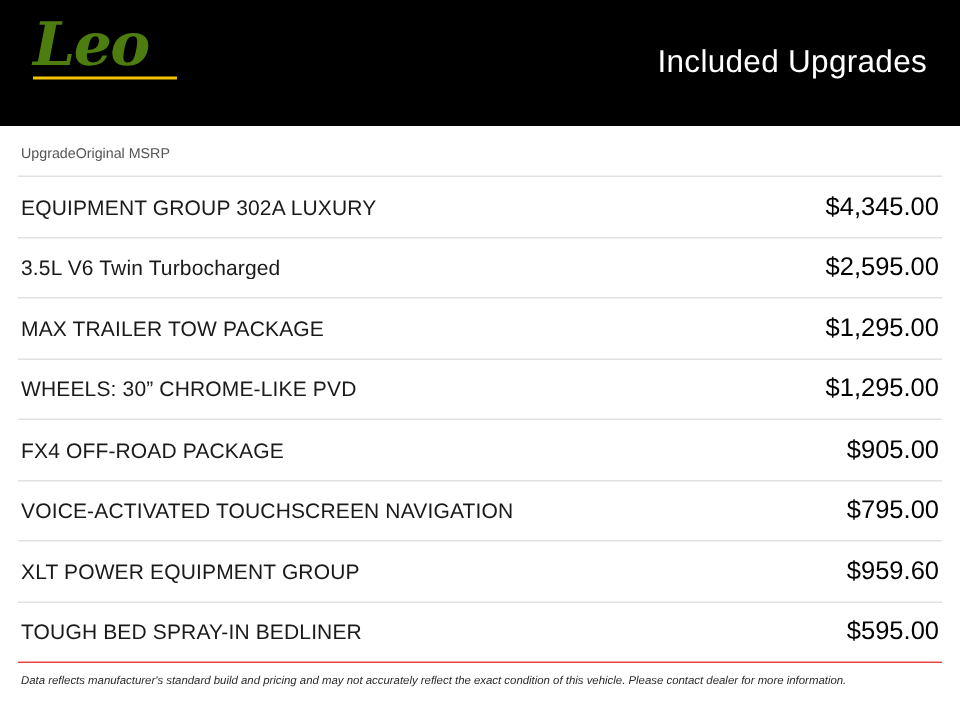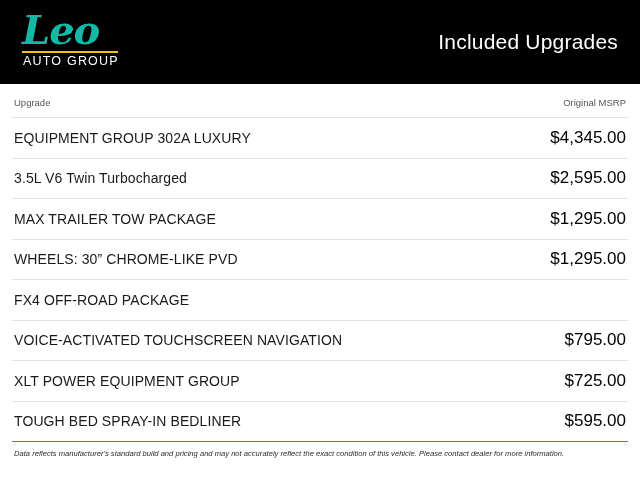--- a/index.html
+++ b/index.html
@@ -46,21 +46,21 @@
     white-space: nowrap;
     padding-right: 4px;
   }
   
   .content {
     padding: 0 12px;
     box-sizing: border-box;
   }
   .col-head {
     display: flex;
-    justify-content: space-between;
+    justify-content: flex-start;
     align-items: baseline;
     font-size: 9.5px;
     color: #555555;
     padding: 13px 2px 9px 2px;
     box-sizing: border-box;
   }
   .col-head .right { text-align: right; }
 
   .row {
     display: flex;
@@ -97,21 +97,21 @@
   }
   
   .logo-leo {
     position: absolute;
     top: 0;
     left: 0;
     font-family: "DejaVu Serif", serif;
     font-weight: bold;
     font-style: italic;
     font-size: 40px;
-    color: #14b8a6;
+    color: #4d7c0f;
     letter-spacing: -1px;
     line-height: 44px;
   }
   .logo-sub {
     position: absolute;
     top: 46px;
     left: 1px;
     font-family: "Liberation Sans", sans-serif;
     font-size: 12.5px;
     color: #ffffff;
@@ -130,21 +130,20 @@
 </style>
 </head>
 <body>
 
 <div class="page">
 
   <div class="header">
     <div class="logo">
       <div class="logo-leo">Leo</div>
       <div class="logo-bar"></div>
-      <div class="logo-sub">AUTO GROUP</div>
     </div>
     <div class="header-title">Included Upgrades</div>
   </div>
 
   <div class="content">
 
     <div class="col-head">
       <div class="left">Upgrade</div>
       <div class="right">Original MSRP</div>
     </div>
@@ -160,28 +159,29 @@
     <div class="row">
       <div class="name">MAX TRAILER TOW PACKAGE</div>
       <div class="price">$1,295.00</div>
     </div>
     <div class="row">
       <div class="name">WHEELS: 30” CHROME-LIKE PVD</div>
       <div class="price">$1,295.00</div>
     </div>
     <div class="row">
       <div class="name">FX4 OFF-ROAD PACKAGE</div>
+      <div class="price">$905.00</div>
     </div>
     <div class="row">
       <div class="name">VOICE-ACTIVATED TOUCHSCREEN NAVIGATION</div>
       <div class="price">$795.00</div>
     </div>
     <div class="row">
       <div class="name">XLT POWER EQUIPMENT GROUP</div>
-      <div class="price">$725.00</div>
+      <div class="price">$959.60</div>
     </div>
     <div class="row">
       <div class="name">TOUGH BED SPRAY-IN BEDLINER</div>
       <div class="price">$595.00</div>
     </div>
 
     <div class="disclaimer">Data reflects manufacturer's standard build and pricing and may not accurately reflect the exact condition of this vehicle. Please contact dealer for more information.</div>
   </div>
 
 </div>

